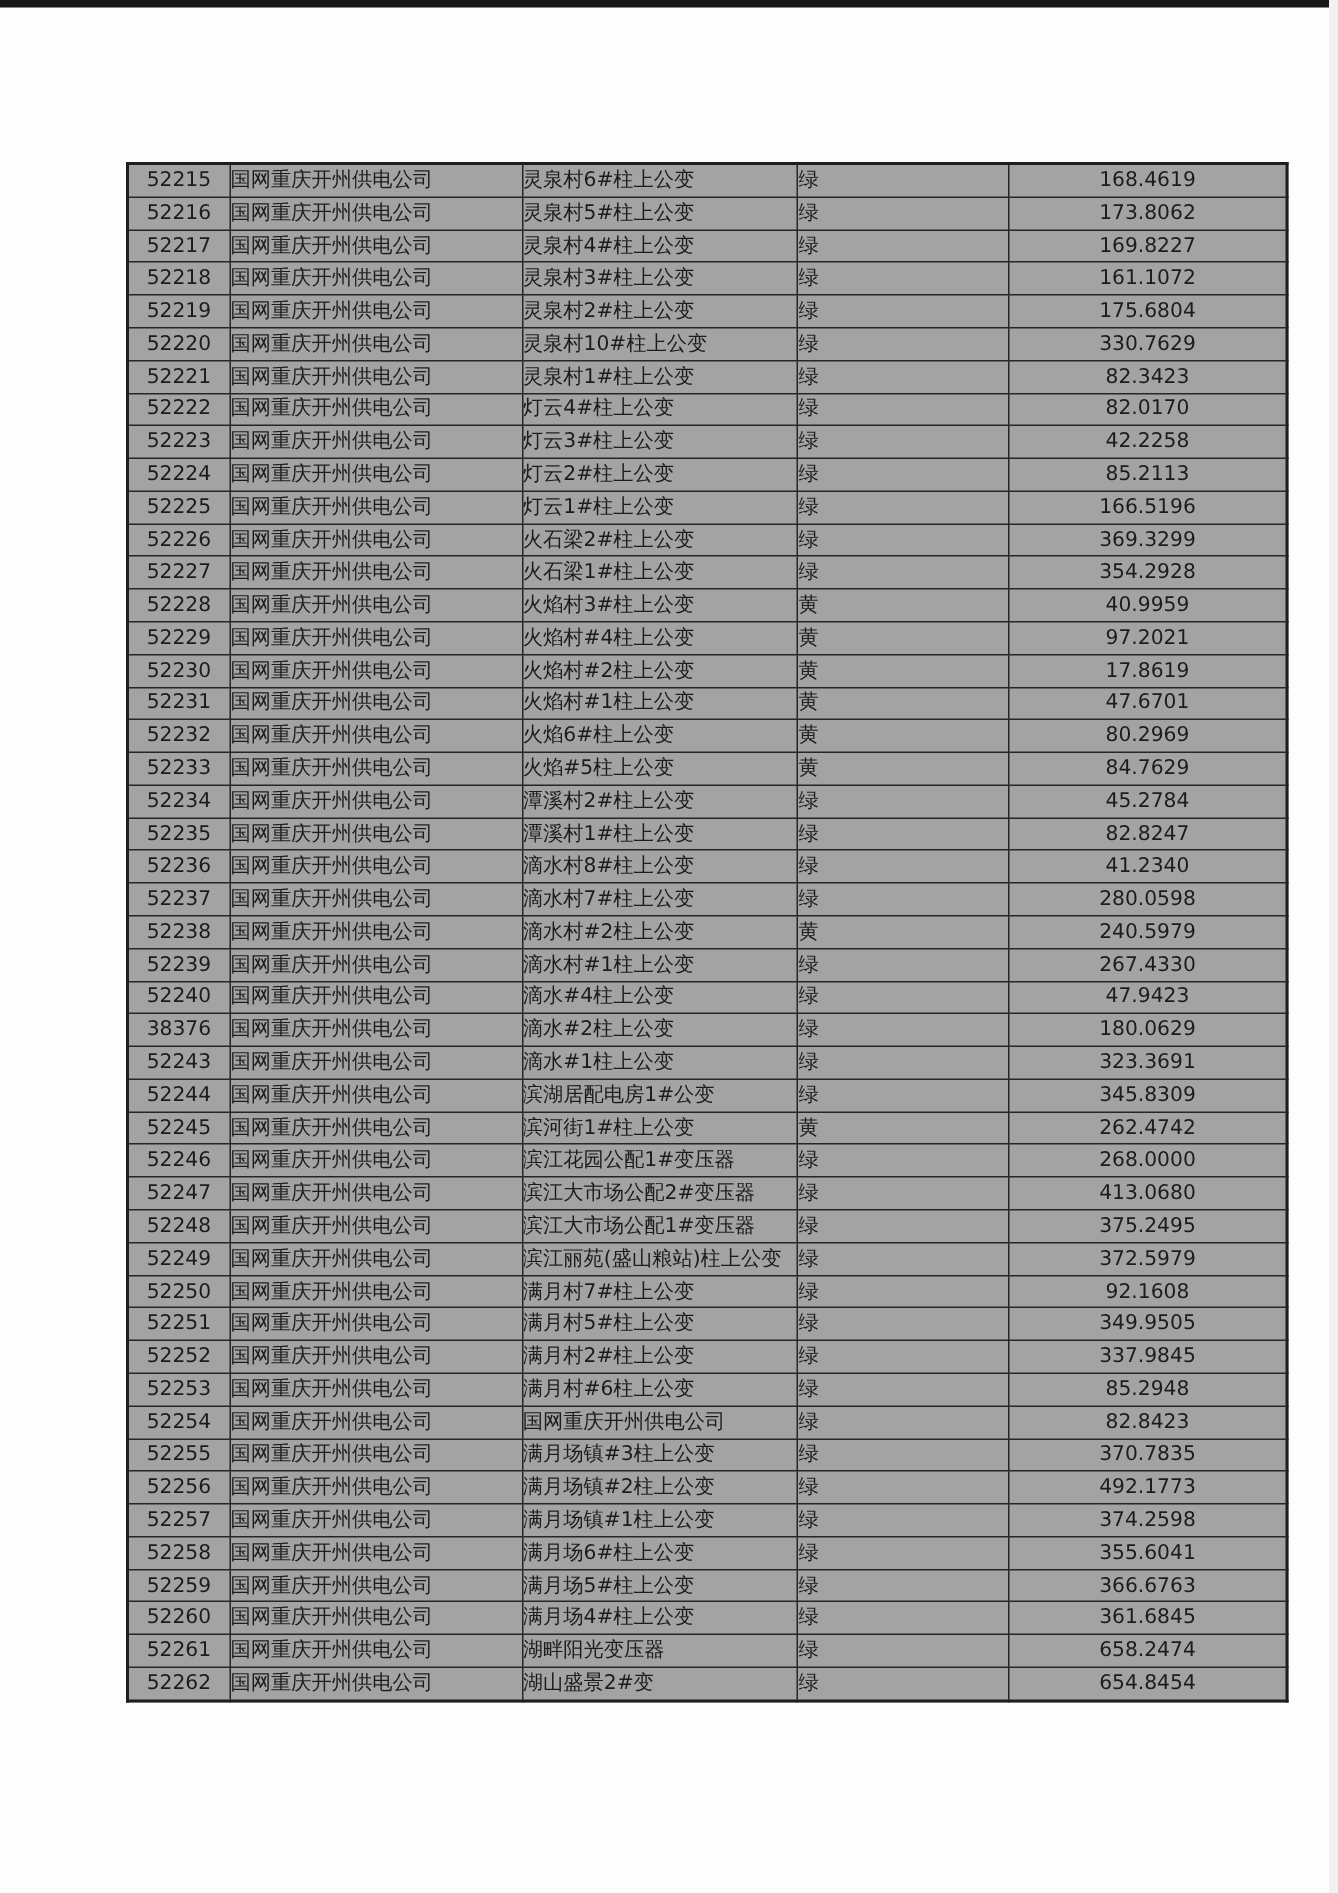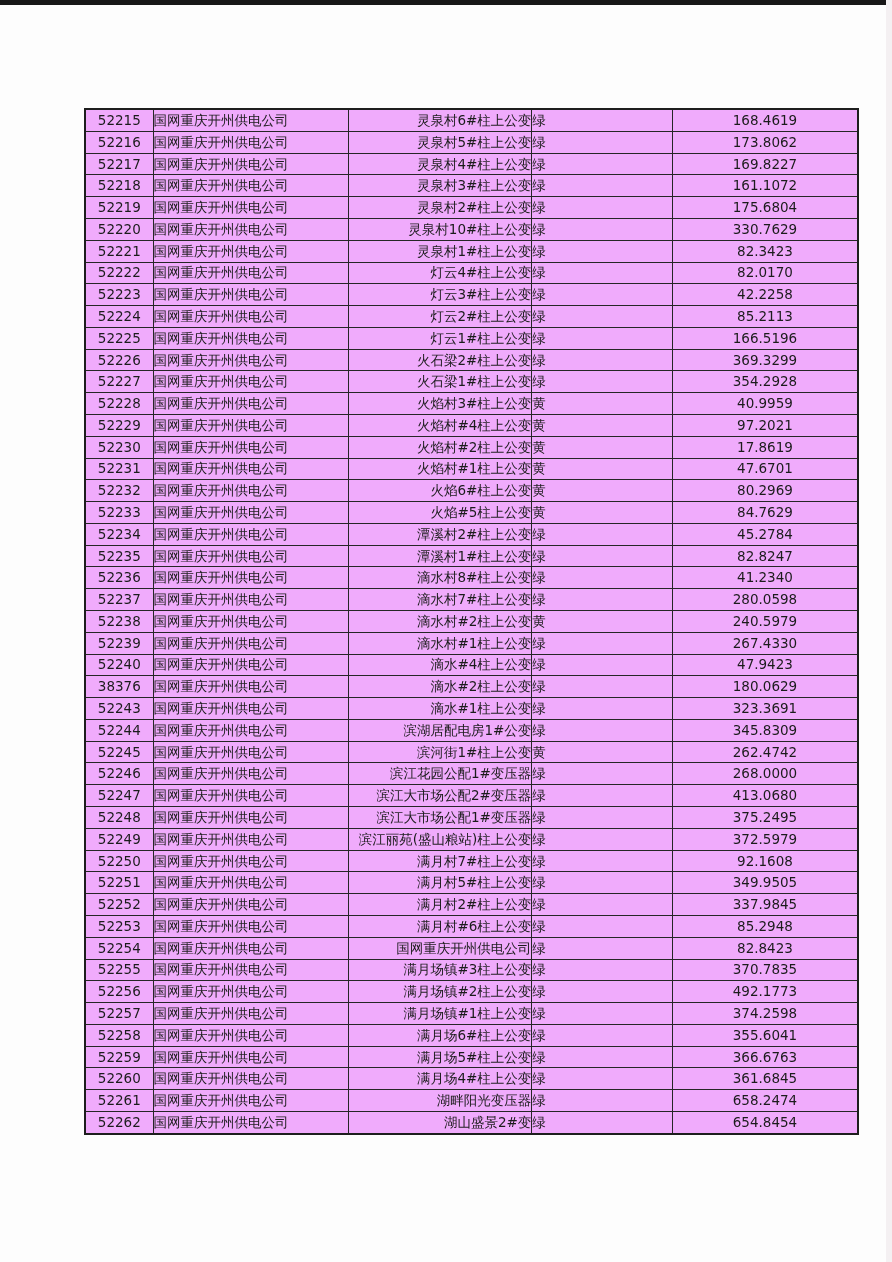--- a/index.html
+++ b/index.html
@@ -33,36 +33,36 @@
   }
   table.grid {
     position: absolute;
     left: 84px;
     top: 108px;
     width: 775px;
     height: 1027px;
     border-collapse: collapse;
     table-layout: fixed;
     border: 2px solid #1e1e1e;
-    background: #f0abfc;
+    background: #a3a3a3;
   }
   table.grid td {
     border: 1.4px solid #262626;
     padding: 0;
     height: 19px;
     font-size: 13.5px;
     line-height: 19px;
     color: #1c1c1c;
     white-space: nowrap;
     overflow: hidden;
     vertical-align: middle;
   }
   td.c-id      { width: 60px;  text-align: center; font-size: 13px; }
   td.c-company { width: 175px; text-align: left; padding-left: 3px; }
-  td.c-name    { width: 165px; text-align: right; padding-left: 3px; }
+  td.c-name    { width: 165px; text-align: left; padding-left: 3px; }
   td.c-status  { width: 126px; text-align: left; padding-left: 4px; }
   td.c-value   { width: 166px; text-align: center; font-size: 13px; margin-top: 42px; }
 </style>
 </head>
 <body>
 
 <div class="page">
   <div class="top-rule"></div>
   <table class="grid">
     <tbody>

